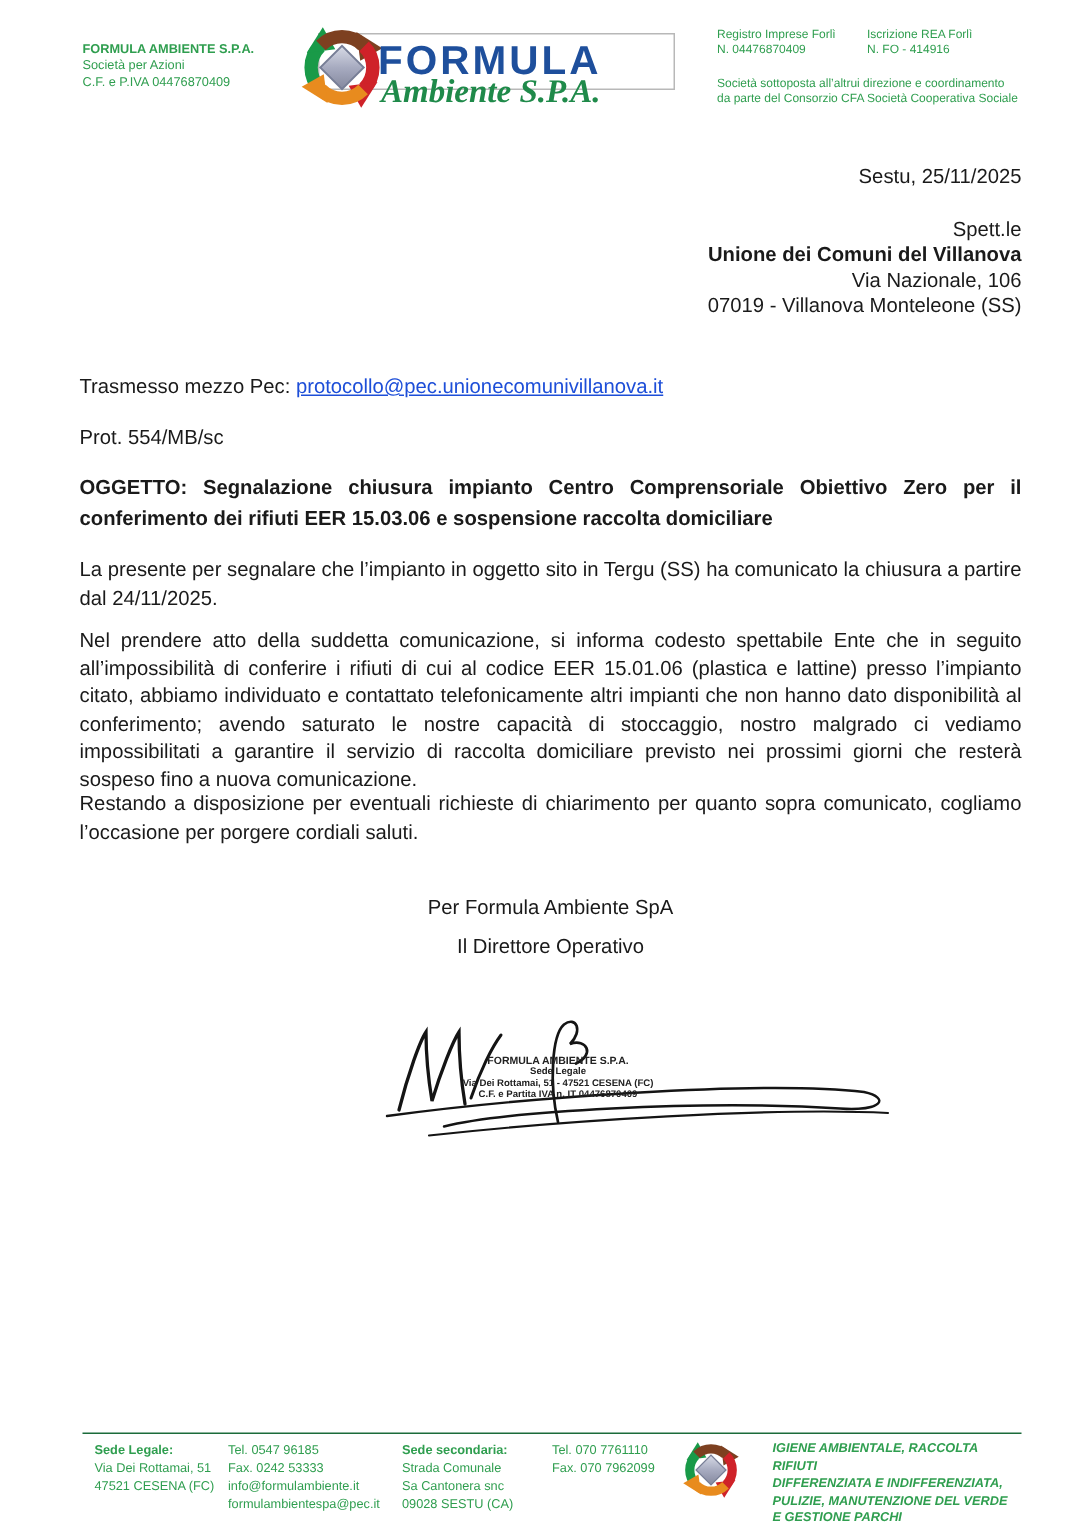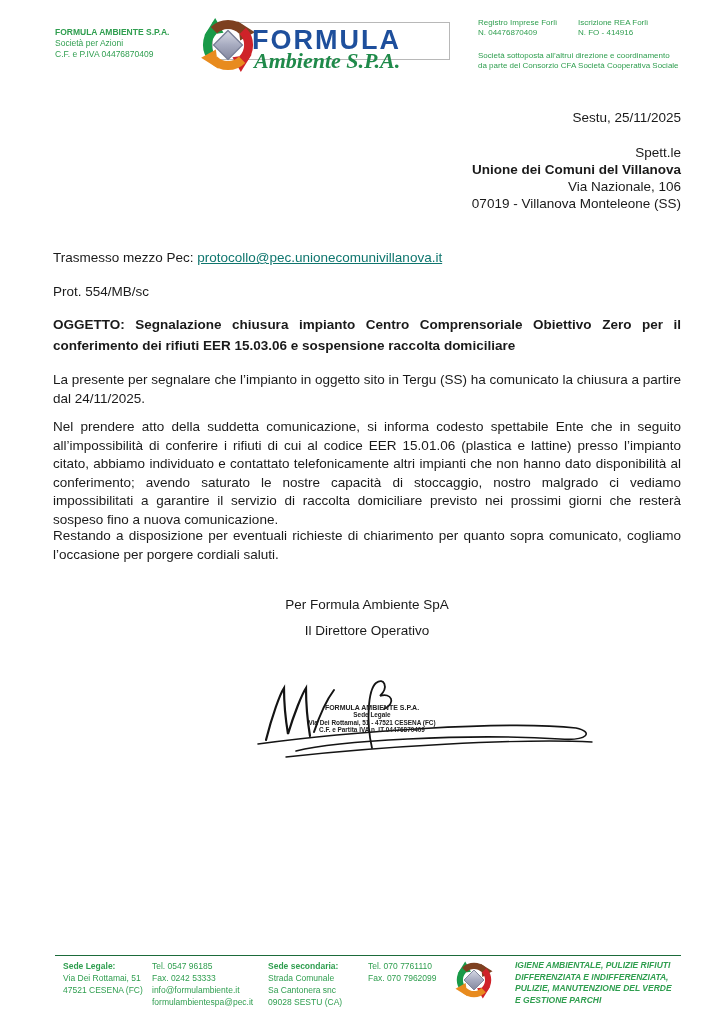--- a/index.html
+++ b/index.html
@@ -23,21 +23,21 @@
   
   .body{position:absolute;left:53px;top:108px;width:628px;font-size:13.5px;line-height:19px;}
   .blk{position:absolute;left:0;width:100%;}
   .t-right{text-align:right;}
   .t-center{text-align:center;}
   .bold{font-weight:bold;}
   .just{text-align:justify;}
   .date{top:0;}
   .recipient{top:36px;line-height:17px;}
   .pec{top:140px;}
-  .pec a{color:#0f766e;text-decoration:underline;}
+  .pec a{color:#1d4ed8;text-decoration:underline;}
   .prot{top:174px;}
   .subject{top:206px;line-height:21px;}
   .para1{top:262px;}
   .para2{top:310px;line-height:18.6px;}
   .para3{top:418px;}
   .sigblock{top:484px;line-height:26px;}
   
   .sig-svg{position:absolute;left:256px;top:678px;width:342px;height:88px;}
   .stamp{position:absolute;left:296px;top:704px;width:152px;text-align:center;
          font-size:6.4px;line-height:7.4px;color:#222;font-weight:600;}
@@ -176,19 +176,19 @@
   <div class="foot f4">
     <div>Tel. 070 7761110</div>
     <div>Fax. 070 7962099</div>
   </div>
 
   <svg class="foot-logo" viewBox="0 0 100 100">
     <use href="#pinwheel"></use>
   </svg>
 
   <div class="foot f5">
-    <div>IGIENE AMBIENTALE, PULIZIE RIFIUTI</div>
+    <div>IGIENE AMBIENTALE, RACCOLTA RIFIUTI</div>
     <div>DIFFERENZIATA E INDIFFERENZIATA,</div>
     <div>PULIZIE, MANUTENZIONE DEL VERDE</div>
     <div>E GESTIONE PARCHI</div>
   </div>
 
 </div>
 
 </body></html>

